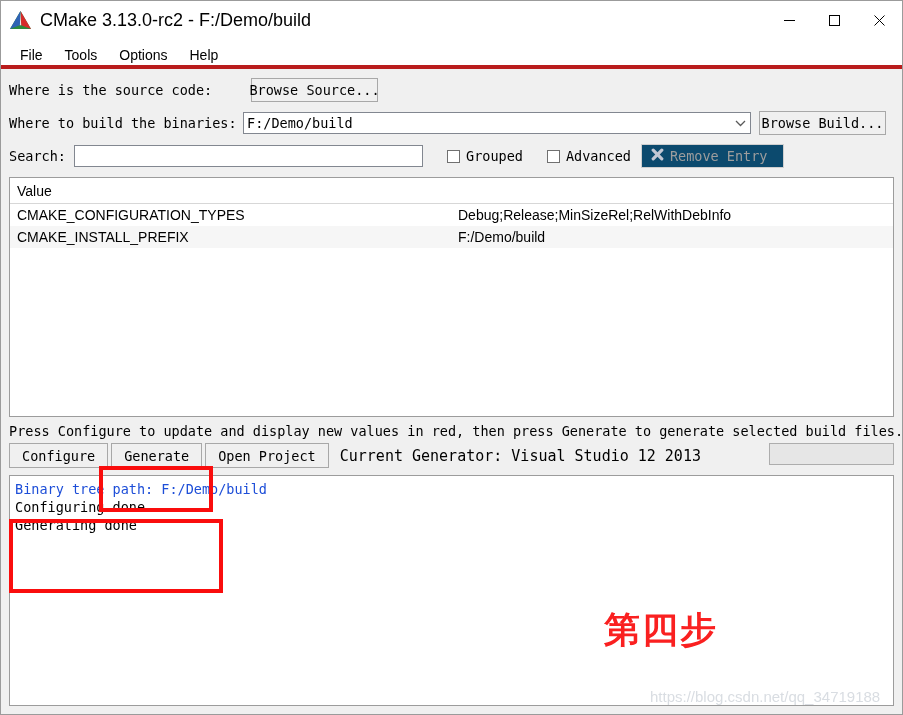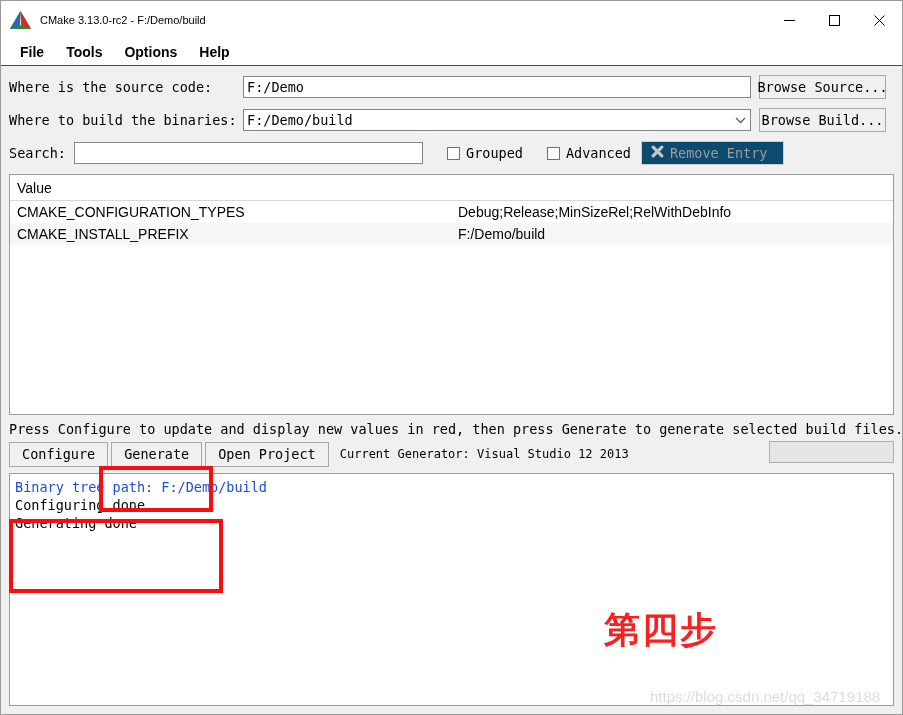--- a/index.html
+++ b/index.html
@@ -41,21 +41,21 @@
     padding-left: 9px;
     gap: 9px;
   }
   .cmake-logo {
     width: 21px;
     height: 18px;
     position: relative;
     display: block;
   }
   .title-text {
-    font-size: 11px;
+    font-size: 18px;
     color: #000000;
     white-space: nowrap;
     font-family: "Liberation Sans", sans-serif;
   }
   .win-controls {
     position: absolute;
     right: 0;
     top: 0;
     height: 38px;
     display: flex;
@@ -68,26 +68,25 @@
     justify-content: center;
     background: #ffffff;
   }
   .win-btn svg { display: block; }
 
   
   .menubar {
     height: 26px;
     background: #ffffff;
     display: flex;
-    align-items: center;
+    align-items: flex-end;
     padding-left: 10px;
     gap: 4px;
     flex: 0 0 auto;
-    border-bottom: 1px solid #b91c1c;
-    font-weight: bold;
+    border-bottom: 4px solid #b91c1c;
   }
   .menu-item {
     font-size: 14px;
     color: #000000;
     padding: 2px 9px;
     white-space: nowrap;
   }
 
   
   .form-area {
@@ -270,21 +269,21 @@
     height: 30px;
     flex: 0 0 auto;
     position: relative;
   }
   .btn-action {
     height: 25px;
     padding: 0 12px;
     margin-right: 3px;
   }
   .gen-text {
-    font-size: 12px;
+    font-size: 15px;
     color: #000000;
     margin-left: 8px;
     white-space: nowrap;
     font-family: "DejaVu Sans Mono", "Liberation Mono", monospace;
   }
   .progress-bar {
     position: absolute;
     right: 8px;
     top: 2px;
     width: 125px;
@@ -398,21 +397,20 @@
     <div class="menu-item">File</div>
     <div class="menu-item">Tools</div>
     <div class="menu-item">Options</div>
     <div class="menu-item">Help</div>
   </div>
 
   <div class="form-area">
 
     <div class="form-row">
       <div class="form-label lbl-source">Where is the source code:</div>
-      <div class="text-input input-source">F:/Demo</div>
       <div class="btn btn-browse">Browse Source...</div>
     </div>
 
     <div class="form-row">
       <div class="form-label lbl-build">Where to build the binaries:</div>
       <div class="text-input input-build">
         <span>F:/Demo/build</span>
         <span class="combo-arrow">
           <svg width="11" height="8" viewBox="0 0 11 8">
               <polyline points="1,2 5.5,6.5 10,2" fill="none" stroke="#5a5a5a" stroke-width="1.3"></polyline>

